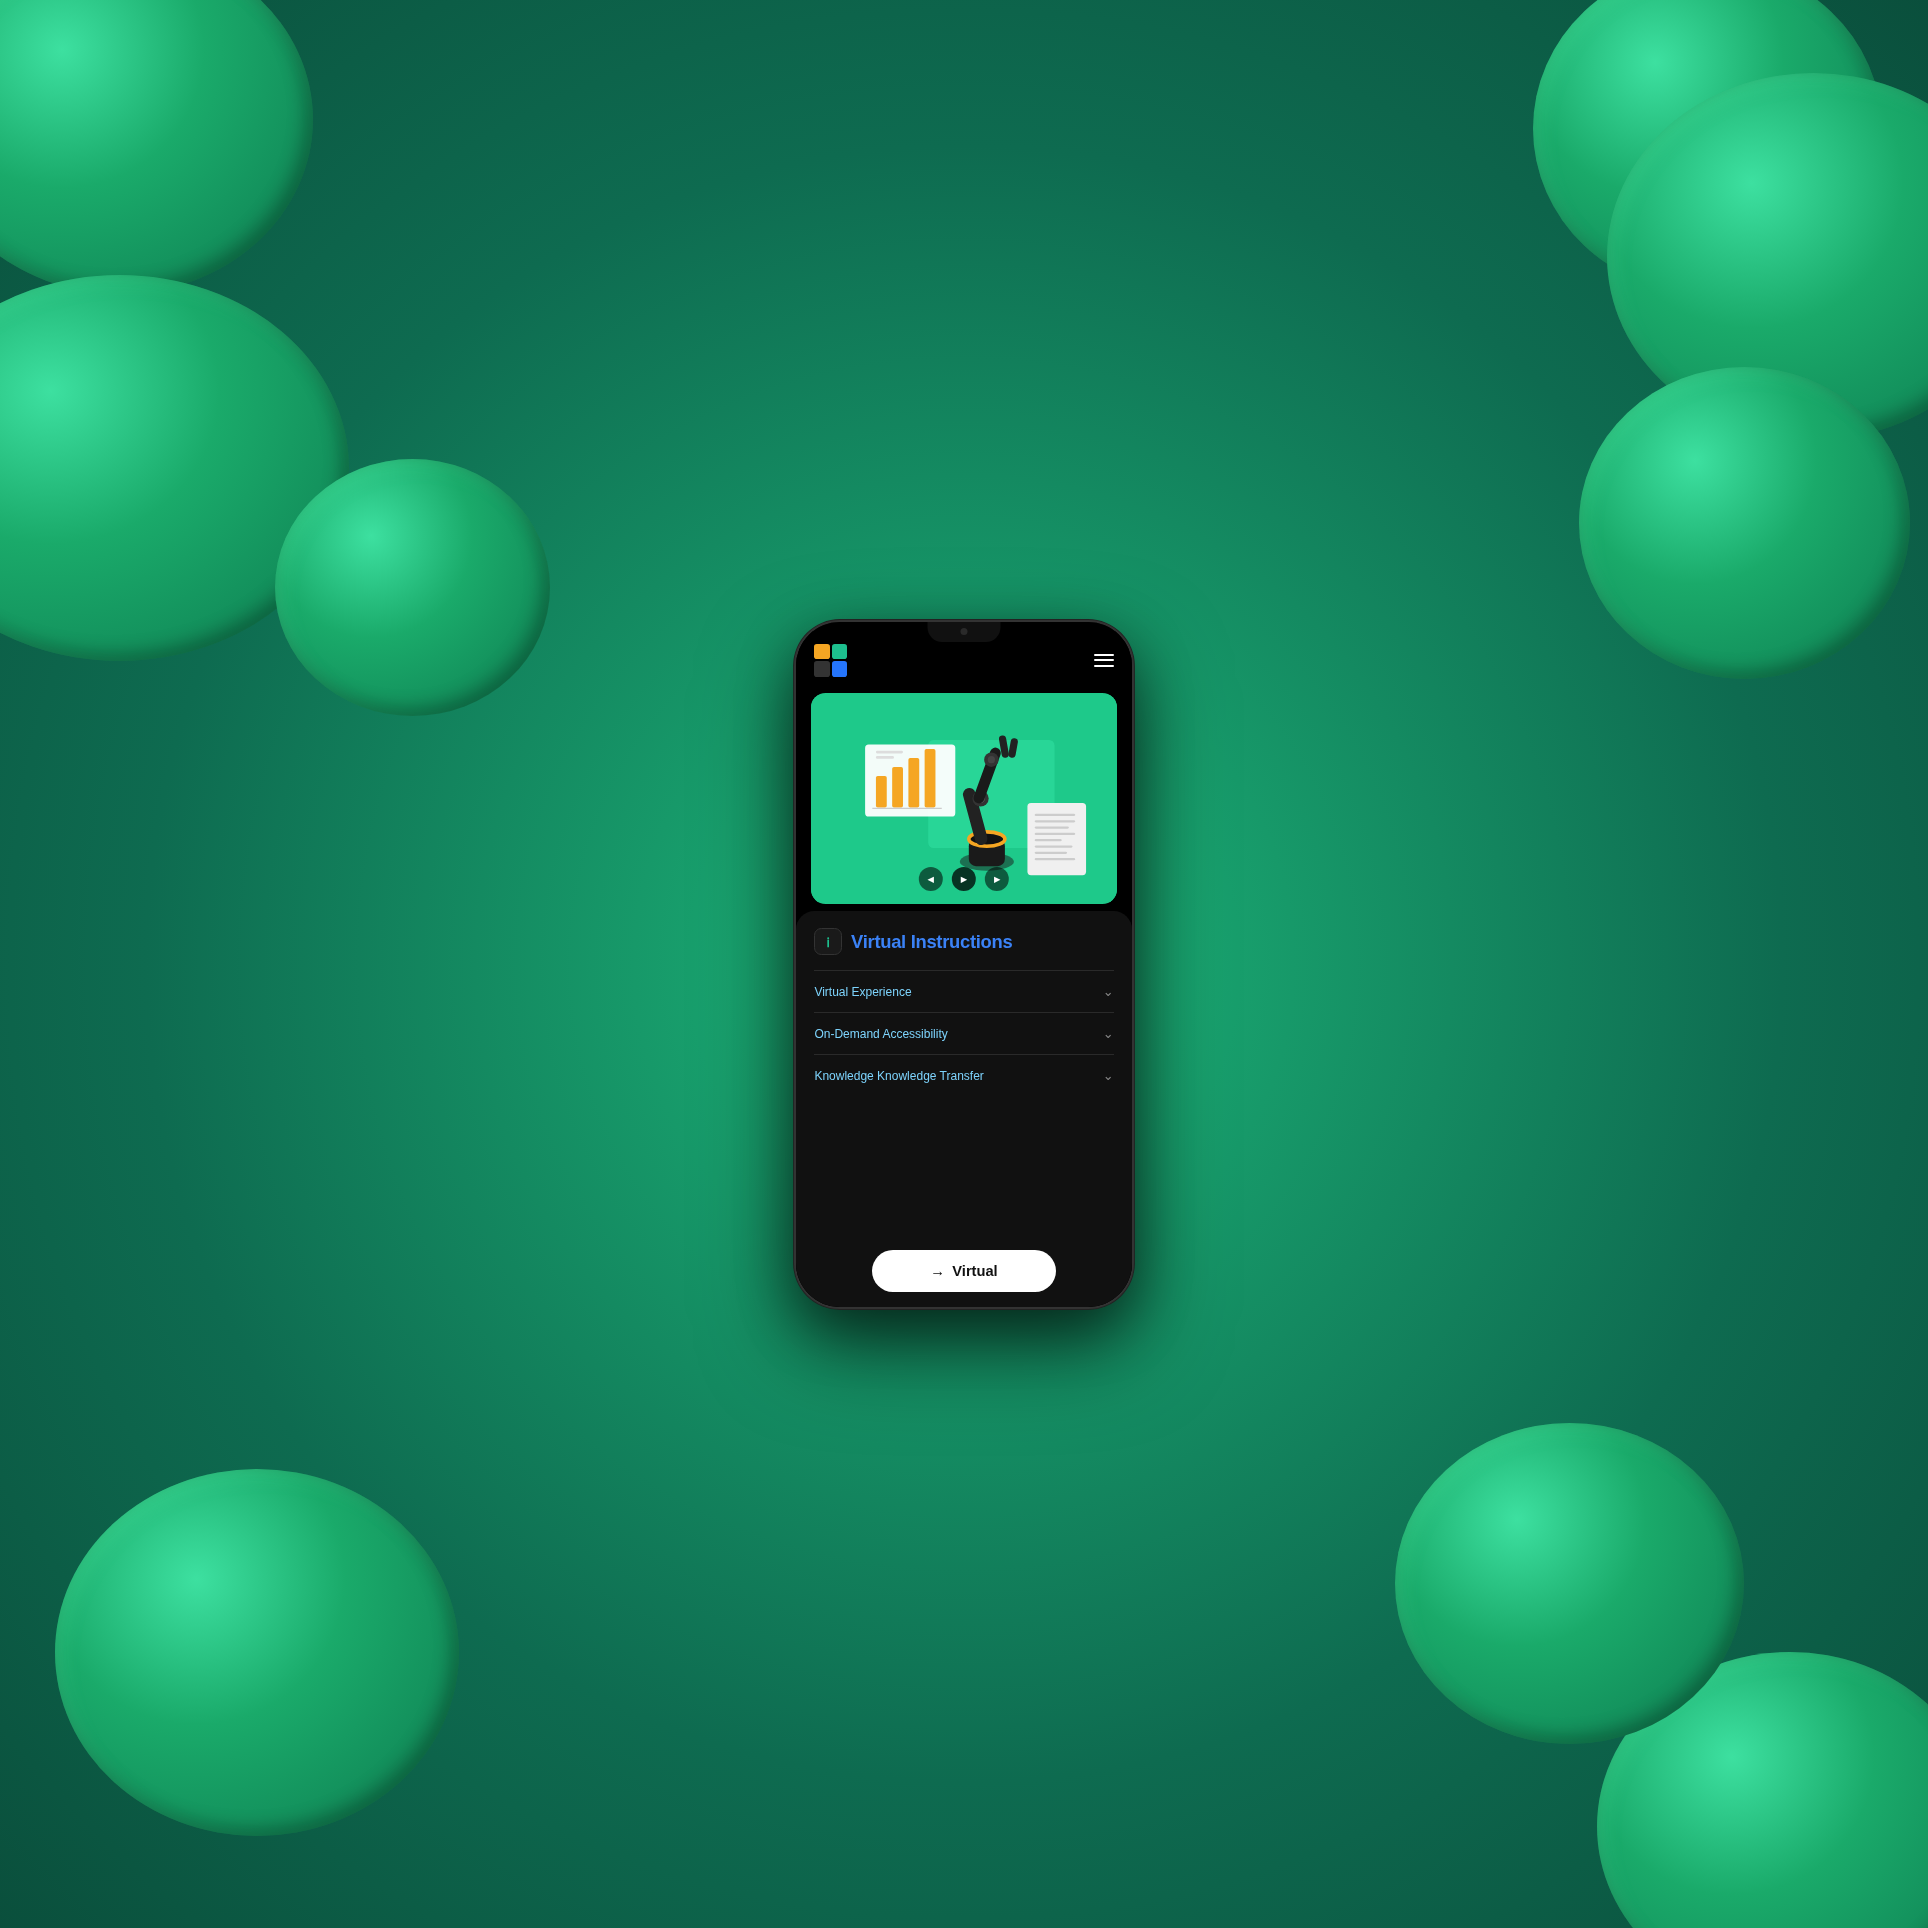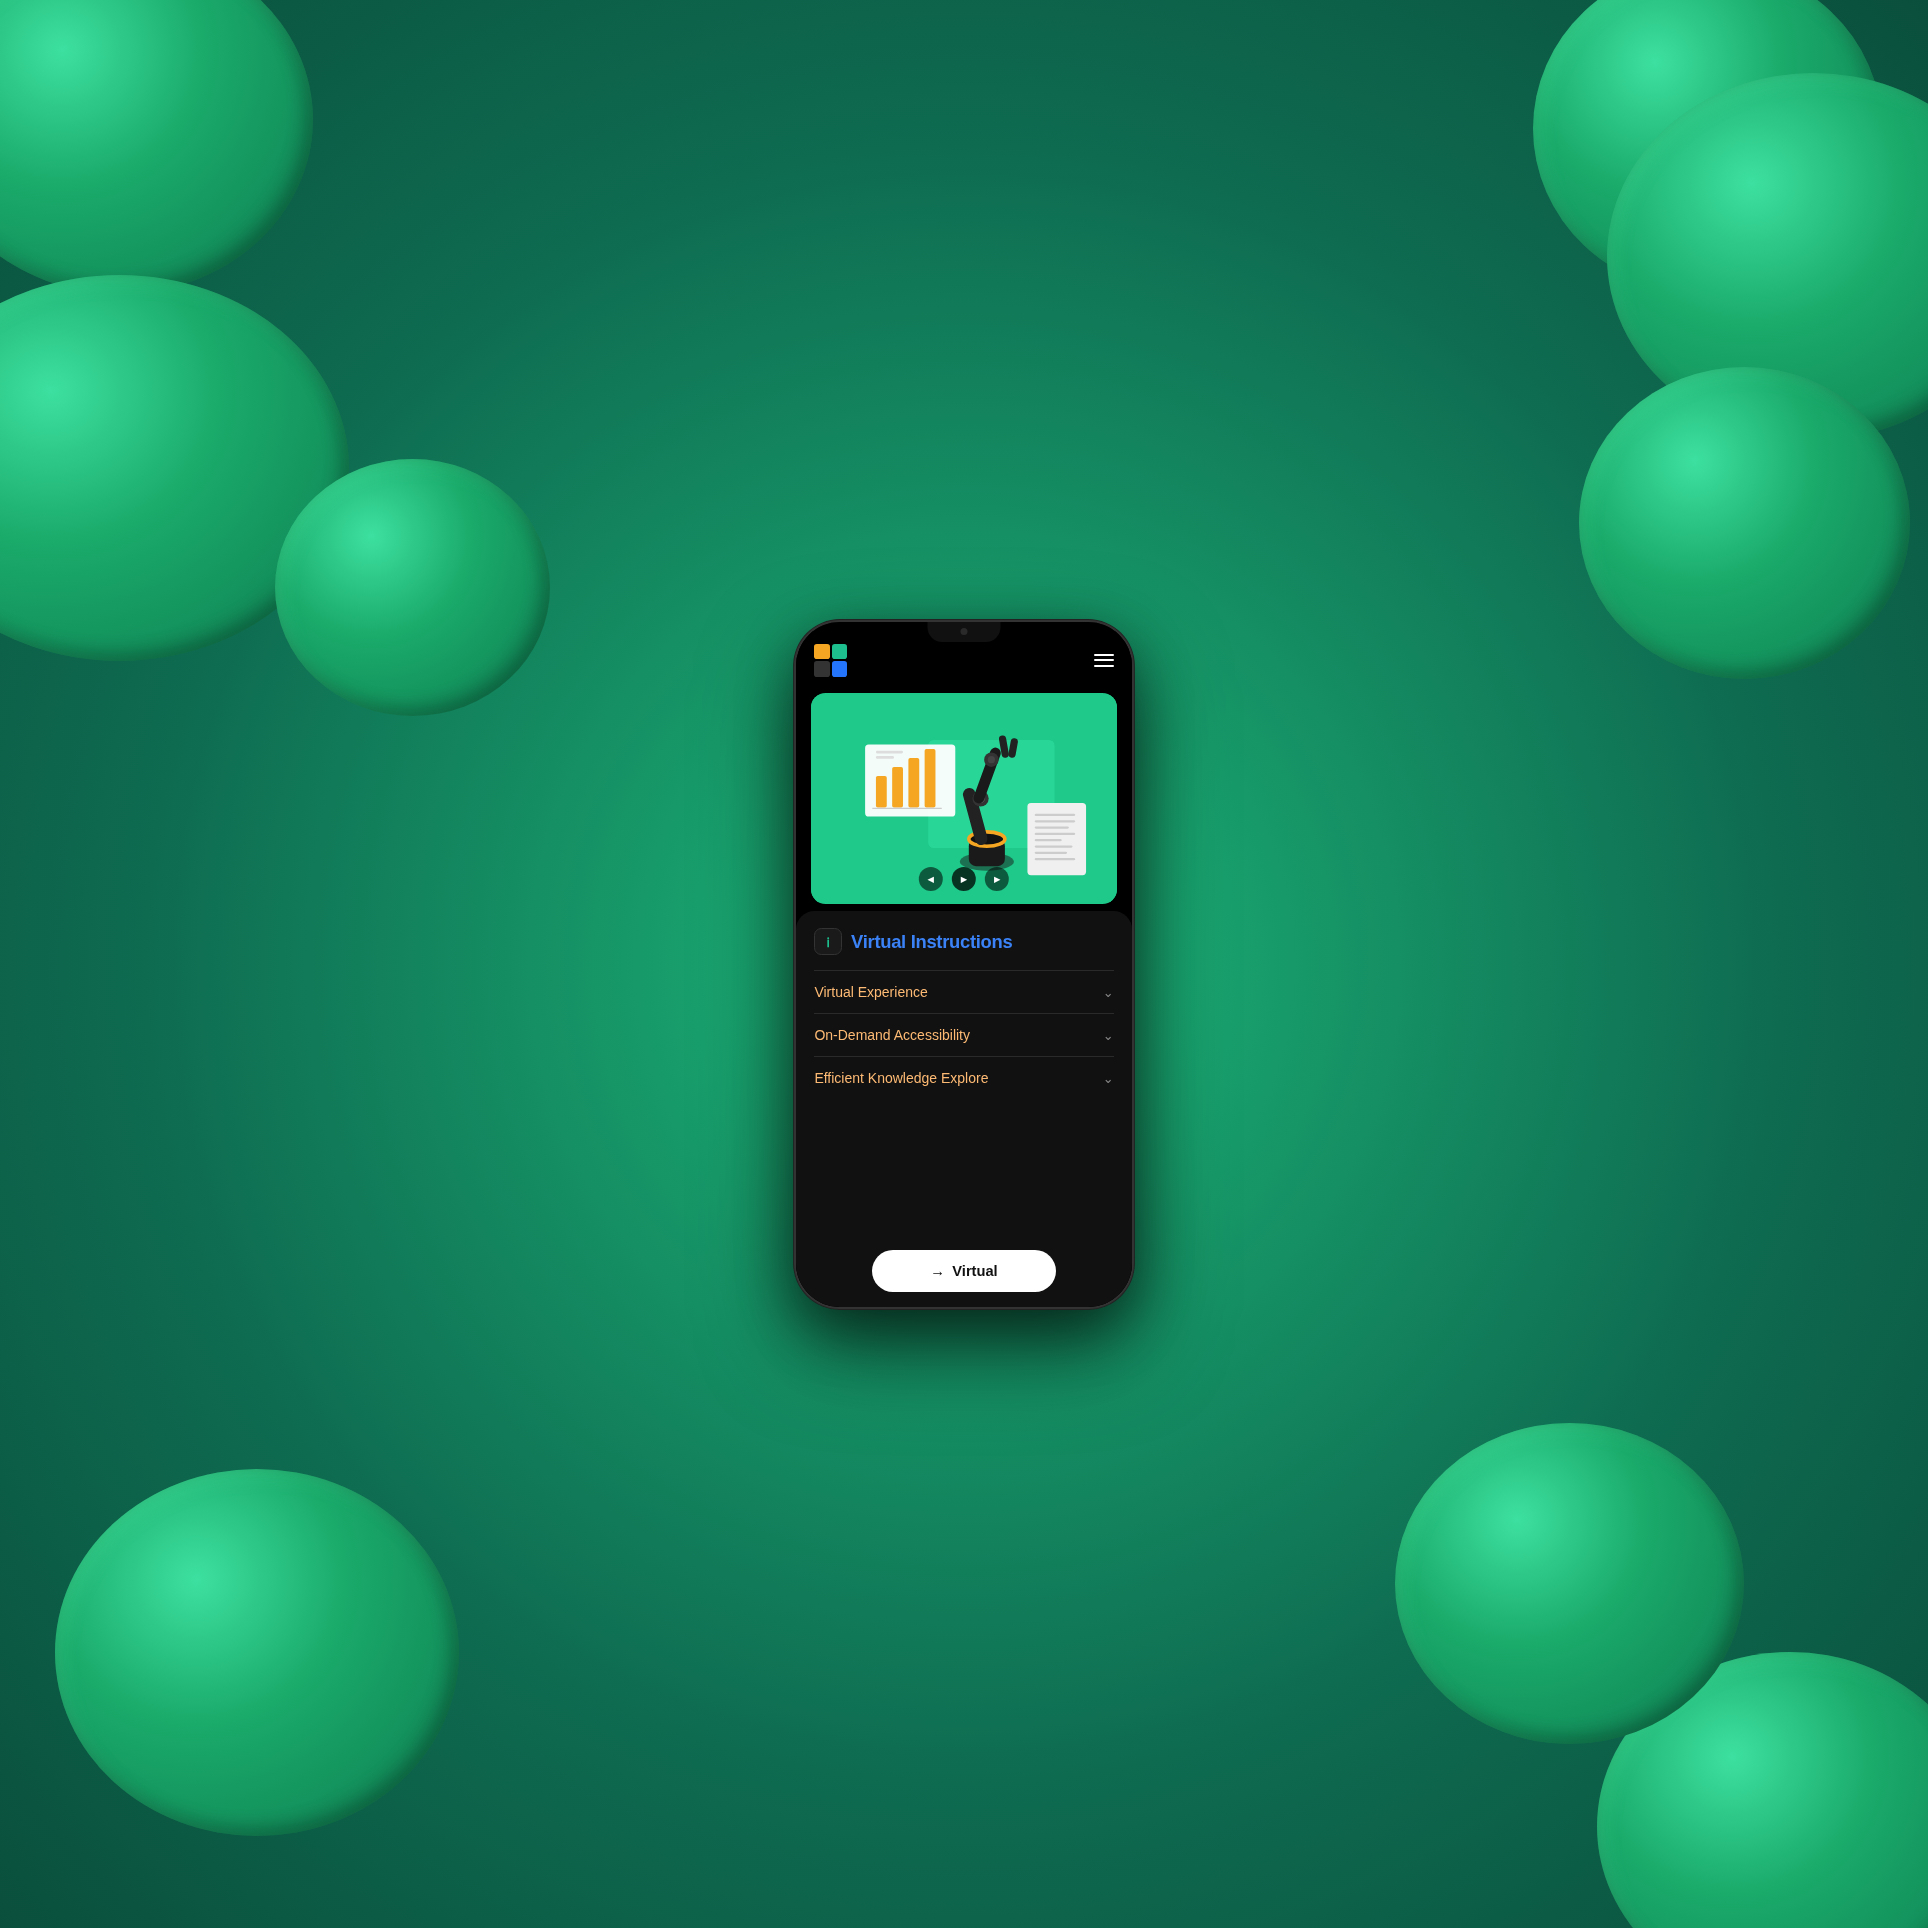--- a/index.html
+++ b/index.html
@@ -215,22 +215,22 @@
     .accordion-item {
       border-top: 0.9px solid #2a2a2a;
       padding: 13px 0;
       display: flex;
       align-items: center;
       justify-content: space-between;
       cursor: pointer;
     }
 
     .accordion-label {
-      color: #fdba74;
-      font-size: 14px;
+      color: #7dd3fc;
+      font-size: 12px;
       font-weight: 400;
     }
 
     .chevron-down {
       color: #888;
       font-size: 13px;
     }
 
     
     .explore-btn-wrap {
@@ -385,21 +385,21 @@
           <span class="accordion-label">Virtual Experience</span>
           <span class="chevron-down">⌄</span>
         </div>
 
         <div class="accordion-item">
           <span class="accordion-label">On-Demand Accessibility</span>
           <span class="chevron-down">⌄</span>
         </div>
 
         <div class="accordion-item">
-          <span class="accordion-label">Efficient Knowledge Explore</span>
+          <span class="accordion-label">Knowledge Knowledge Transfer</span>
           <span class="chevron-down">⌄</span>
         </div>
       </div>
 
       <div class="explore-btn-wrap">
         <button class="explore-btn">
           <span class="arrow">→</span>
           <span>Virtual</span>
         </button>
       </div>

